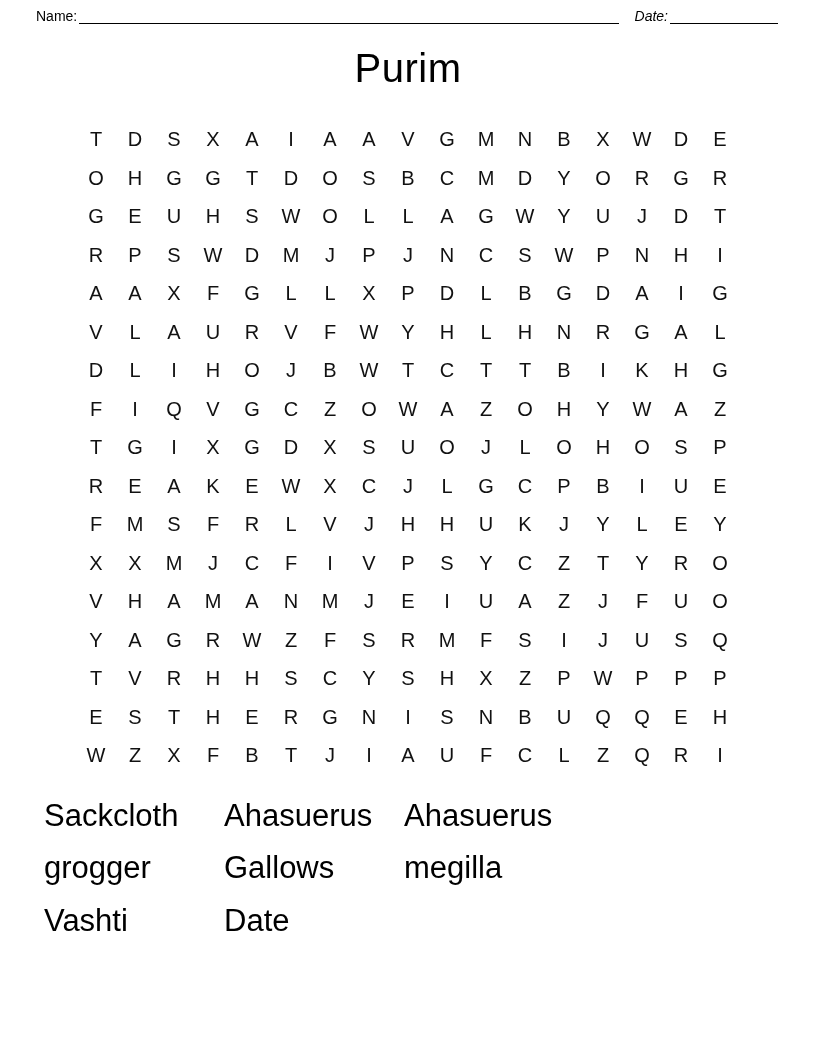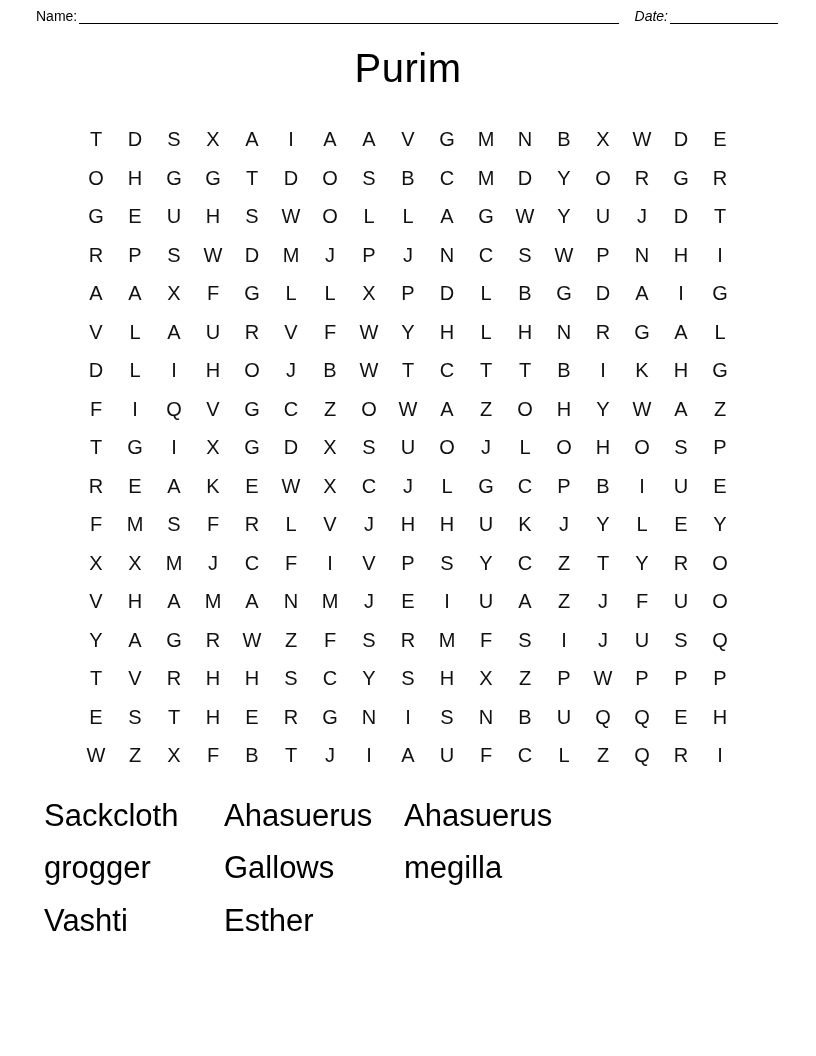--- a/index.html
+++ b/index.html
@@ -409,19 +409,19 @@
         <span class="word">Ahasuerus</span>
         <span class="word">Ahasuerus</span>
       </div>
       <div class="word-row">
         <span class="word">grogger</span>
         <span class="word">Gallows</span>
         <span class="word">megilla</span>
       </div>
       <div class="word-row">
         <span class="word">Vashti</span>
-        <span class="word">Esther</span>
+        <span class="word">Date</span>
         <span class="word"></span>
         <span class="word"></span>
       </div>
     </div>
 
 </div>
 
 </body></html>

